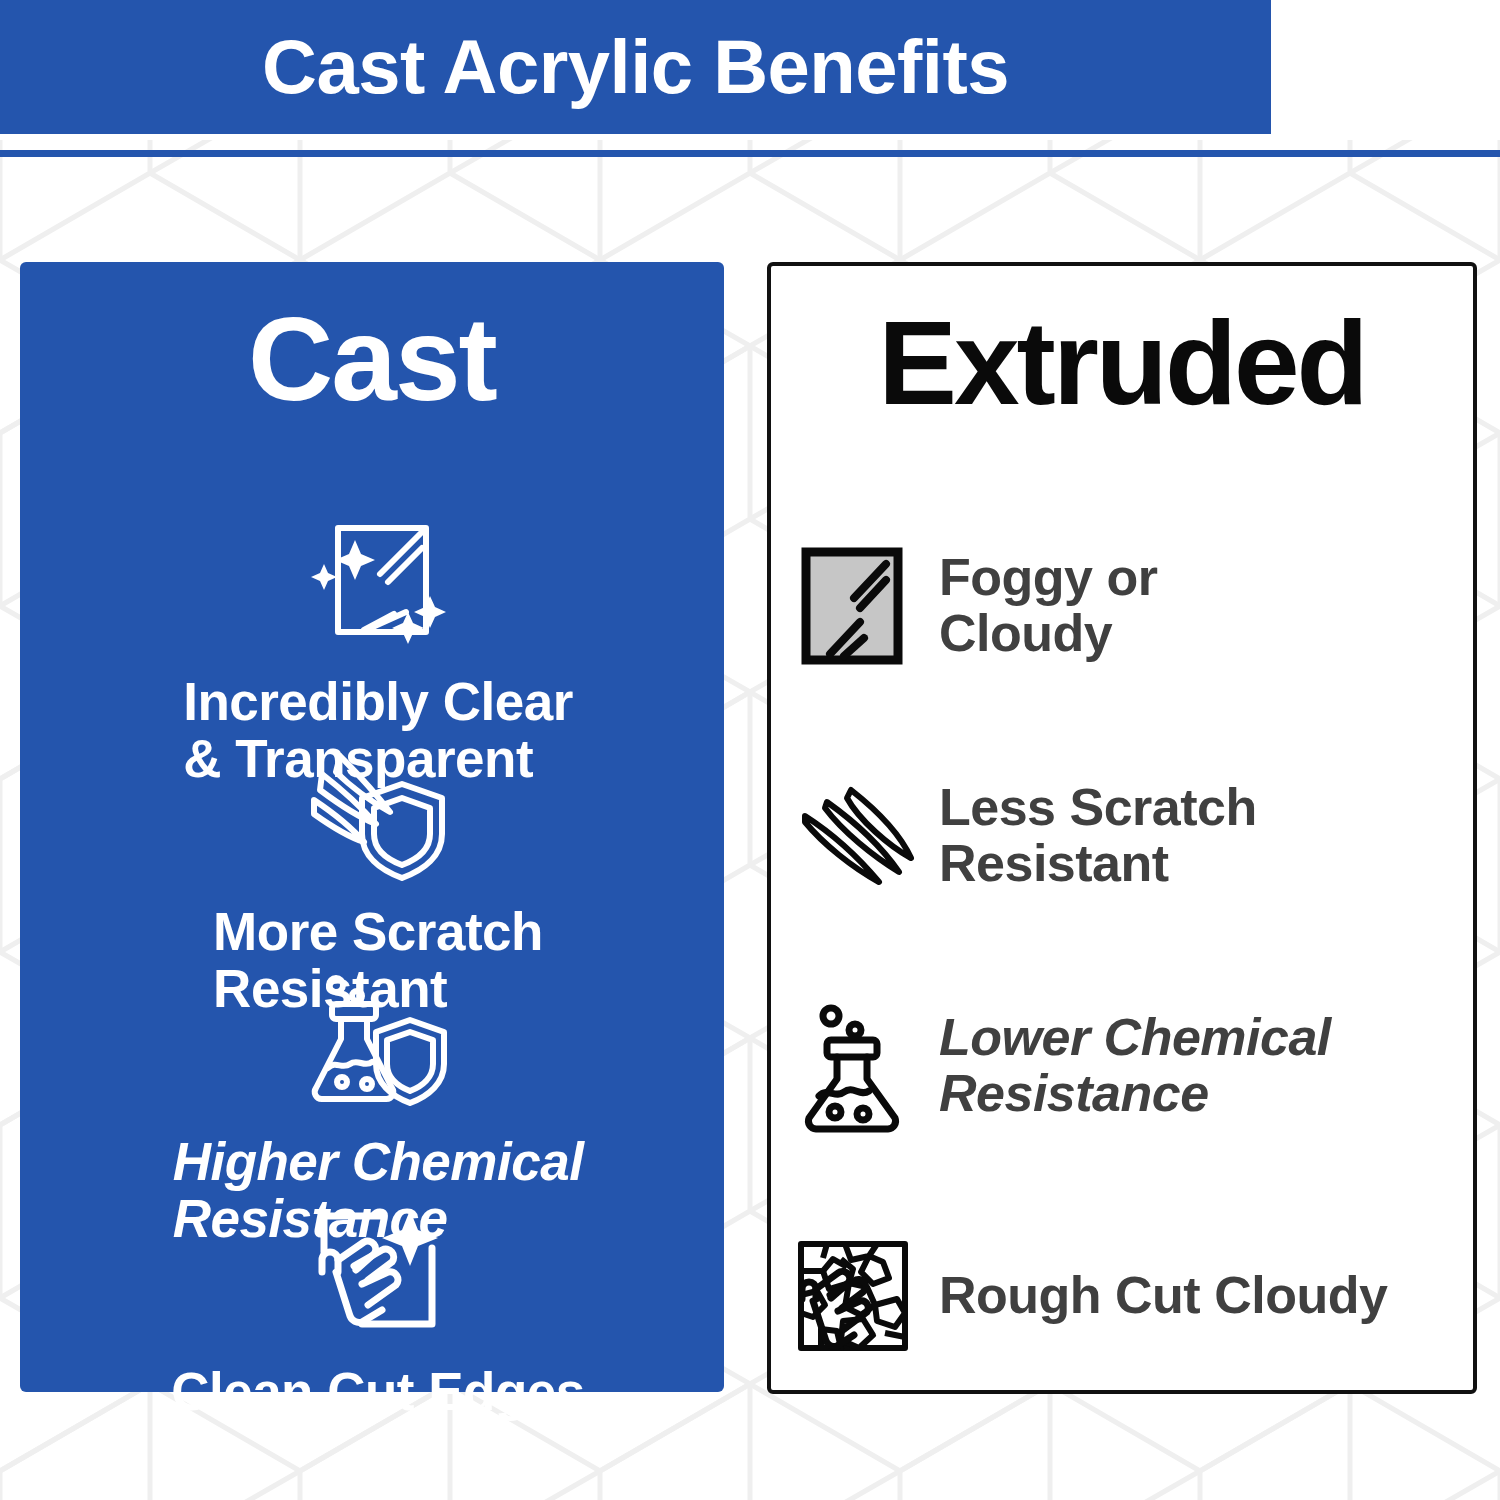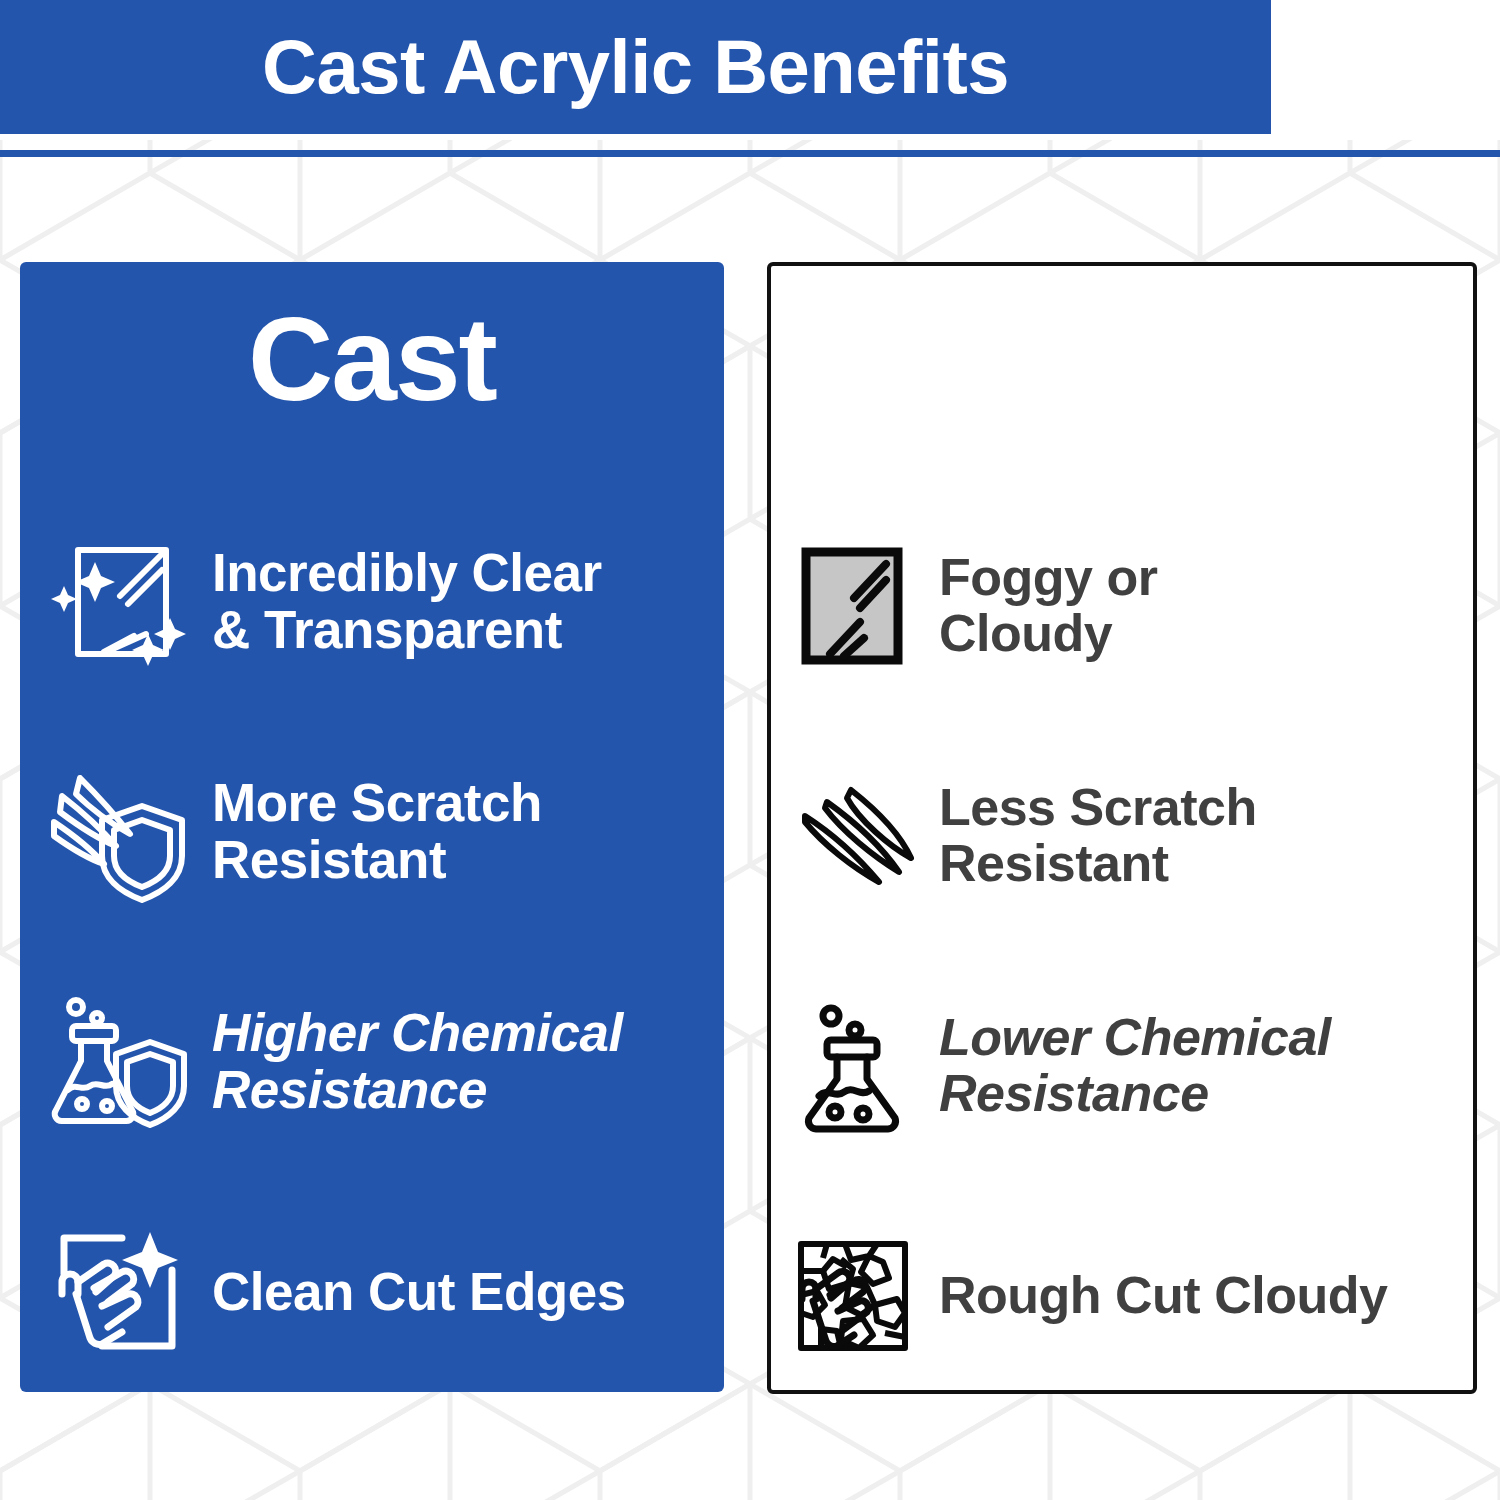--- a/index.html
+++ b/index.html
@@ -69,21 +69,21 @@
   
   .rows{
     position:absolute; left:0; right:0; top:250px; bottom:0;
   }
   .row{
     position:absolute;
     display:flex;
     align-items:center;
     gap:26px;
   }
-  #card-cast .row{ left:30px; right:18px; }
+  #card-cast .row{ left:30px; right:18px;flex-direction:column; }
   #card-extruded .row{ left:22px; right:14px; }
 
   .row-1{ top:0px;   height:180px; }
   .row-2{ top:230px; height:180px; }
   .row-3{ top:460px; height:180px;font-style:italic; }
   .row-4{ top:690px; height:180px; }
 
   .icon-wrap{
     flex:0 0 auto;
     width:136px; height:136px;
@@ -200,20 +200,21 @@
             <path fill="#ffffff" d="M100 8 l8 20 20 8 -20 8 -8 20 -8 -20 -20 -8 20 -8 Z"></path>
           </svg>
         </div>
         <div class="row-label">Clean Cut Edges</div>
       </div>
 
     </div>
   </div>
 
   <div class="card" id="card-extruded">
+    <div class="card-title" id="title-extruded">Extruded</div>
 
     <div class="rows">
 
       <div class="row row-1">
         <div class="icon-wrap">
           <svg width="110" height="120" viewBox="0 0 110 120">
             <rect x="8" y="6" width="92" height="108" fill="#C6C6C6" stroke="#0a0a0a" stroke-width="9"></rect>
             <g stroke="#0a0a0a" stroke-width="8" stroke-linecap="round">
               <path d="M88 18 L56 52"></path>
               <path d="M88 34 L62 62"></path>

